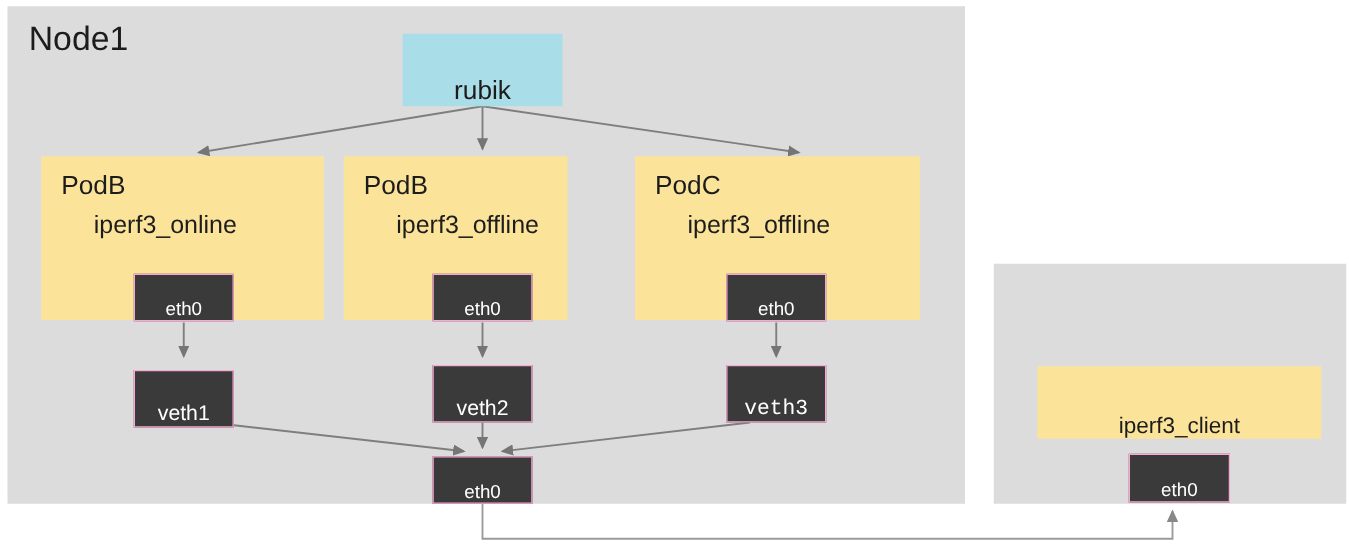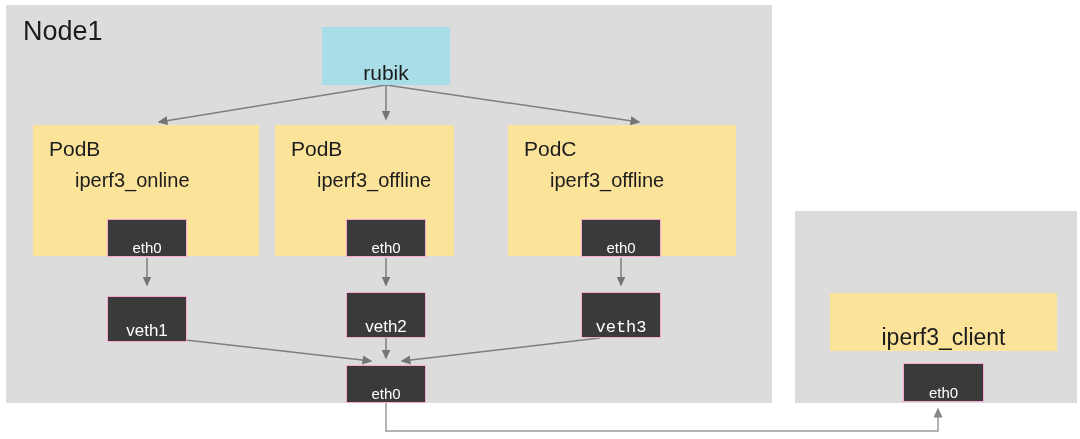--- a/index.html
+++ b/index.html
@@ -32,21 +32,21 @@
   .veth{width:80px;height:46px;font-size:17px;}
   #podA-eth0{left:107px;top:219px;}
   #podB-eth0{left:346px;top:219px;}
   #podC-eth0{left:581px;top:219px;}
   #veth1{left:107px;top:276px;margin-top:20px;}
   #veth2{left:346px;top:292px;}
   #veth3{left:581px;top:292px;font-family:Liberation Mono, monospace;}
   #bridge-eth0{left:346px;top:365px;}
   #node2-eth0{left:903px;top:363px;width:81px;height:39px;}
 
-  #iperf3-client{left:830px;top:293px;width:227px;height:58px;background:var(--accent-yellow,#fbe49a);font-size:23px;}
+  #iperf3-client{left:830px;top:293px;width:227px;height:58px;background:var(--accent-yellow,#fbe49a);font-size:18px;}
 </style>
 </head>
 <body>
 
 <div id="stage">
 
   <div class="node" id="node1"></div>
   <div class="node" id="node2"></div>
 
   <svg id="edges" width="1080" height="439" viewBox="0 0 1080 439">

